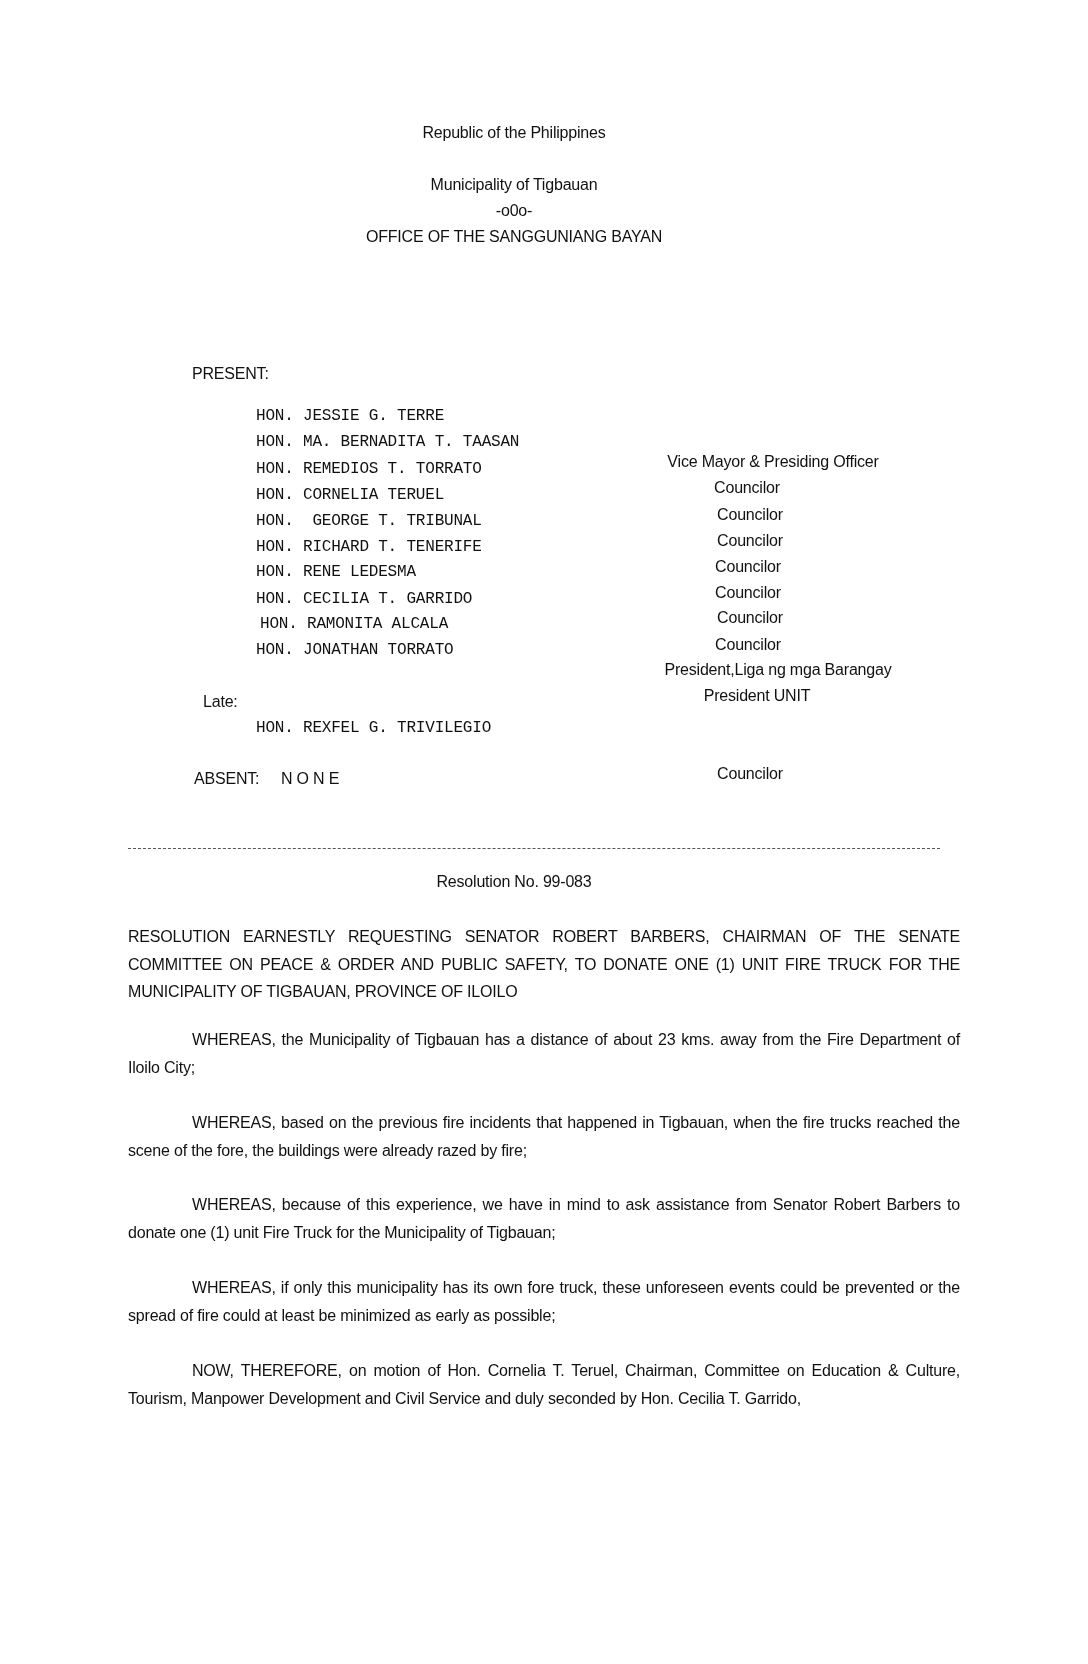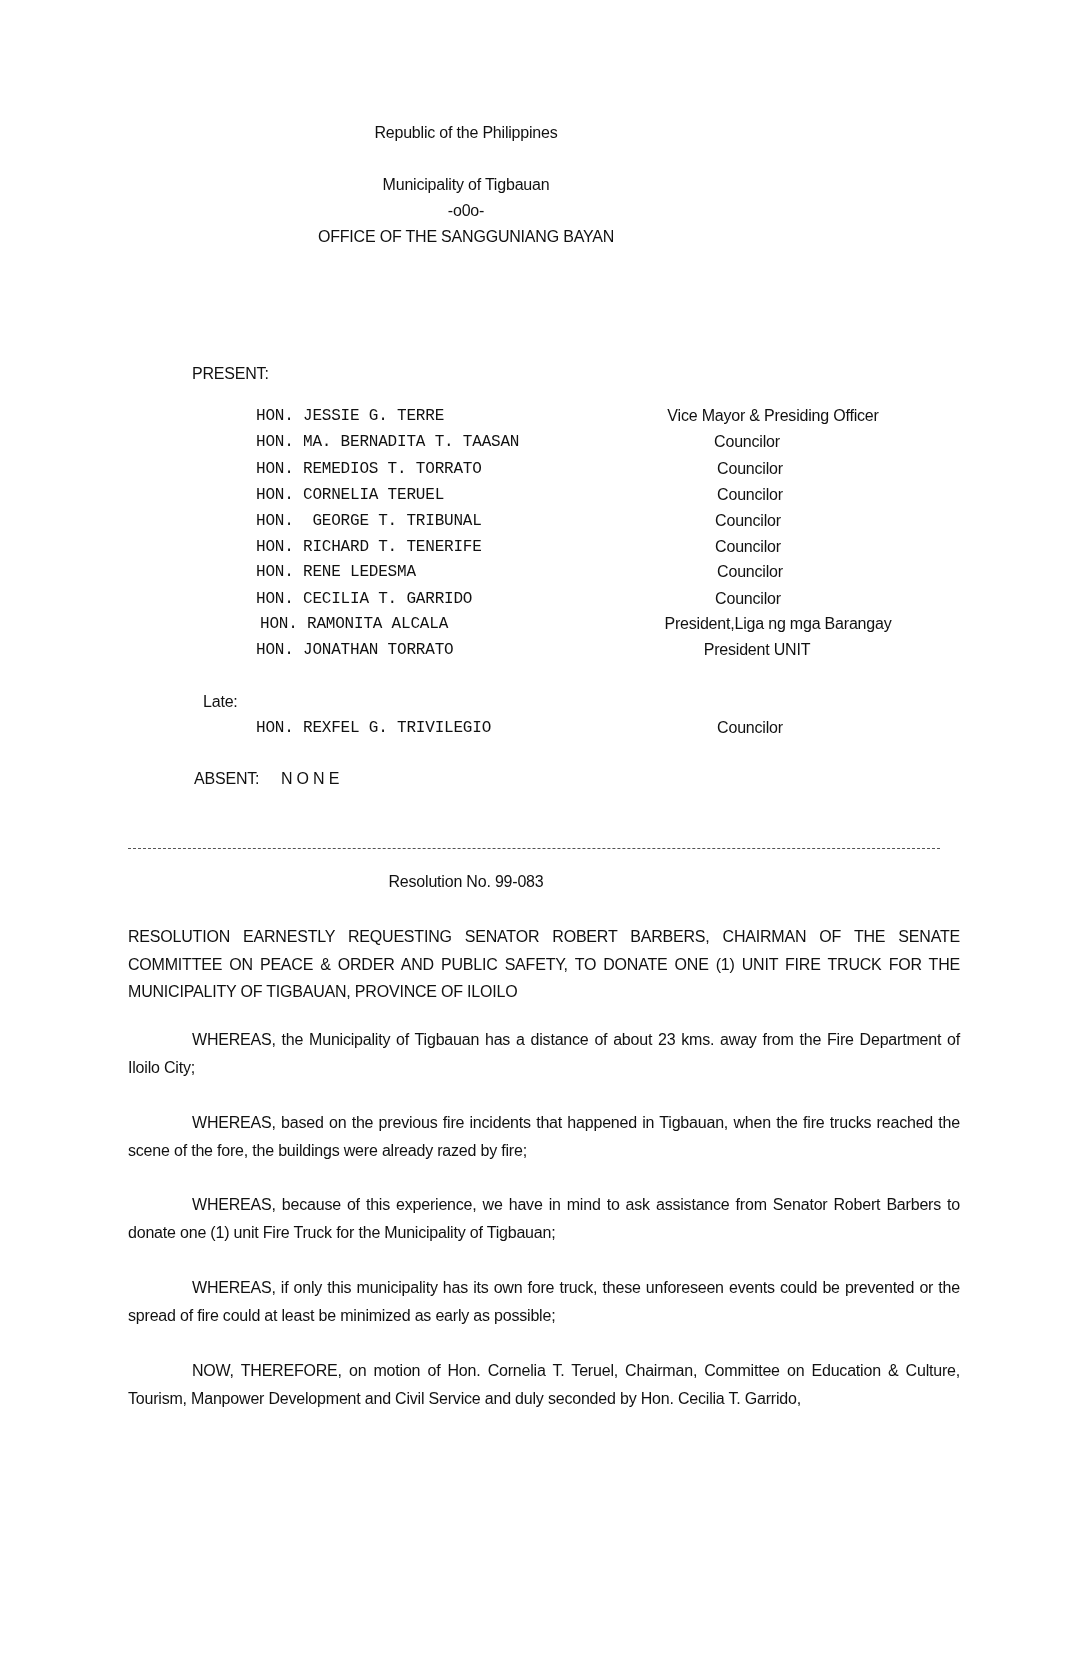--- a/index.html
+++ b/index.html
@@ -2,25 +2,25 @@
 <html><head>
 <meta charset="utf-8">
 <style>
   html, body { margin: 0; padding: 0; background: #ffffff; }
   body {
     width: 1088px; height: 1664px; position: relative; overflow: hidden;
     font-family: "Liberation Sans", sans-serif; color: #111111;
   }
   .page { position: absolute; left: 0; top: 0; width: 1088px; height: 1664px; background: #fff; }
   .t { position: absolute; font-size: 16px; line-height: 20px; white-space: nowrap; letter-spacing: -0.2px; }
-  .center { left: 0; width: 932px; text-align: center; }
+  .center { left: 0; width: 932px; text-align: center; padding-left: 48px; }
   .block { position: absolute; left: 128px; width: 832px; font-size: 16px; line-height: 27.5px; text-align: justify; letter-spacing: -0.2px; }
   .indent { text-indent: 64px; }
   .name { left: 256px; font-family: Liberation Mono, monospace; }
-  .role { position: absolute; width: 280px; text-align: center; font-size: 16px; line-height: 20px; white-space: nowrap; letter-spacing: -0.2px; }
+  .role { position: absolute; width: 280px; text-align: center; font-size: 16px; line-height: 20px; white-space: nowrap; letter-spacing: -0.2px; margin-top: 46px; }
   .divider { position: absolute; left: 128px; top: 848px; width: 812px; border-top: 1px dashed #555; }
 </style>
 </head>
 <body>
 
 <div class="page">
 
   <div class="t center" style="top:123px">Republic of the Philippines</div>
   <div class="t center" style="top:175px">Municipality of Tigbauan</div>
   <div class="t center" style="top:201px">-o0o-</div>

